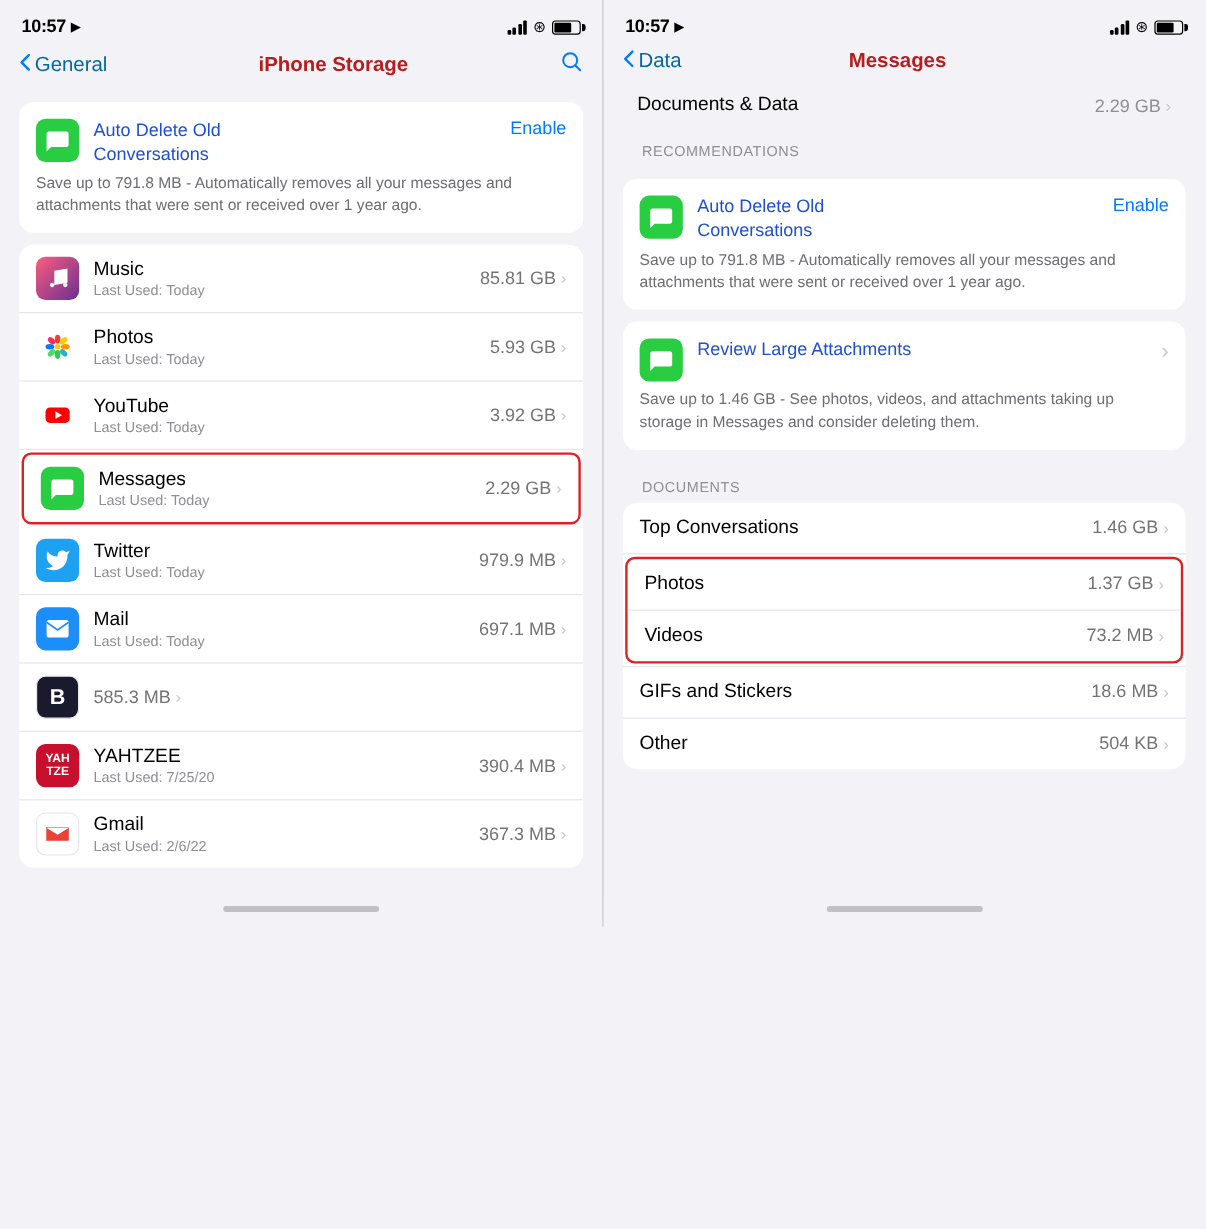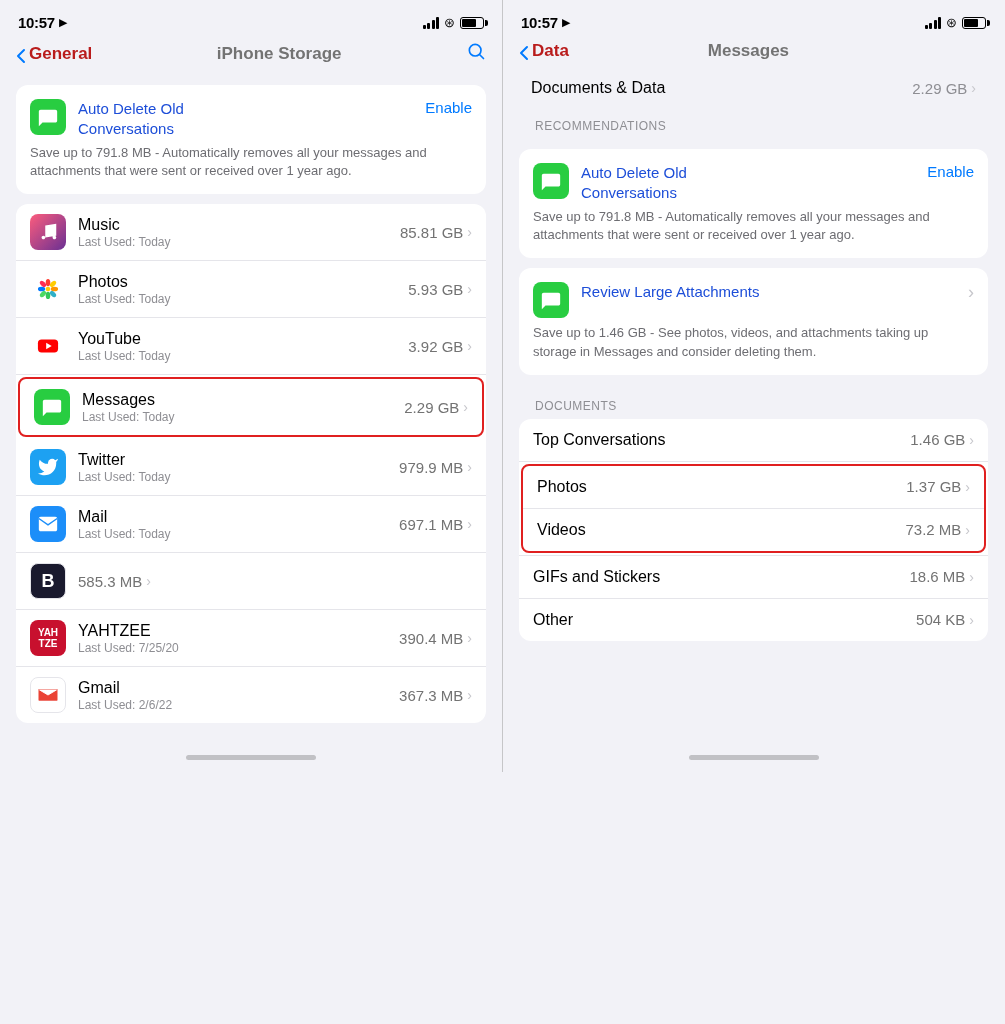--- a/index.html
+++ b/index.html
@@ -84,33 +84,32 @@
 
     
     .nav-bar {
       display: flex;
       justify-content: space-between;
       align-items: center;
       padding: 4px 16px 8px 16px;
       background: #f2f2f7;
     }
     .nav-back {
-      color: #b91c1c;
+      color: #0369a1;
       font-size: 17px;
       display: flex;
-      align-items: flex-end;
+      align-items: flex-start;
       gap: 3px;
       cursor: pointer;
-      font-weight: bold;
     }
     .nav-back svg { width: 10px; height: 16px; }
     .nav-title {
       font-size: 17px;
       font-weight: 600;
-      color: #737373;
+      color: #b91c1c;
     }
     .nav-search {
       color: #007aff;
       font-size: 22px;
       cursor: pointer;
     }
 
     
     .scroll-content {
       flex: 1;

